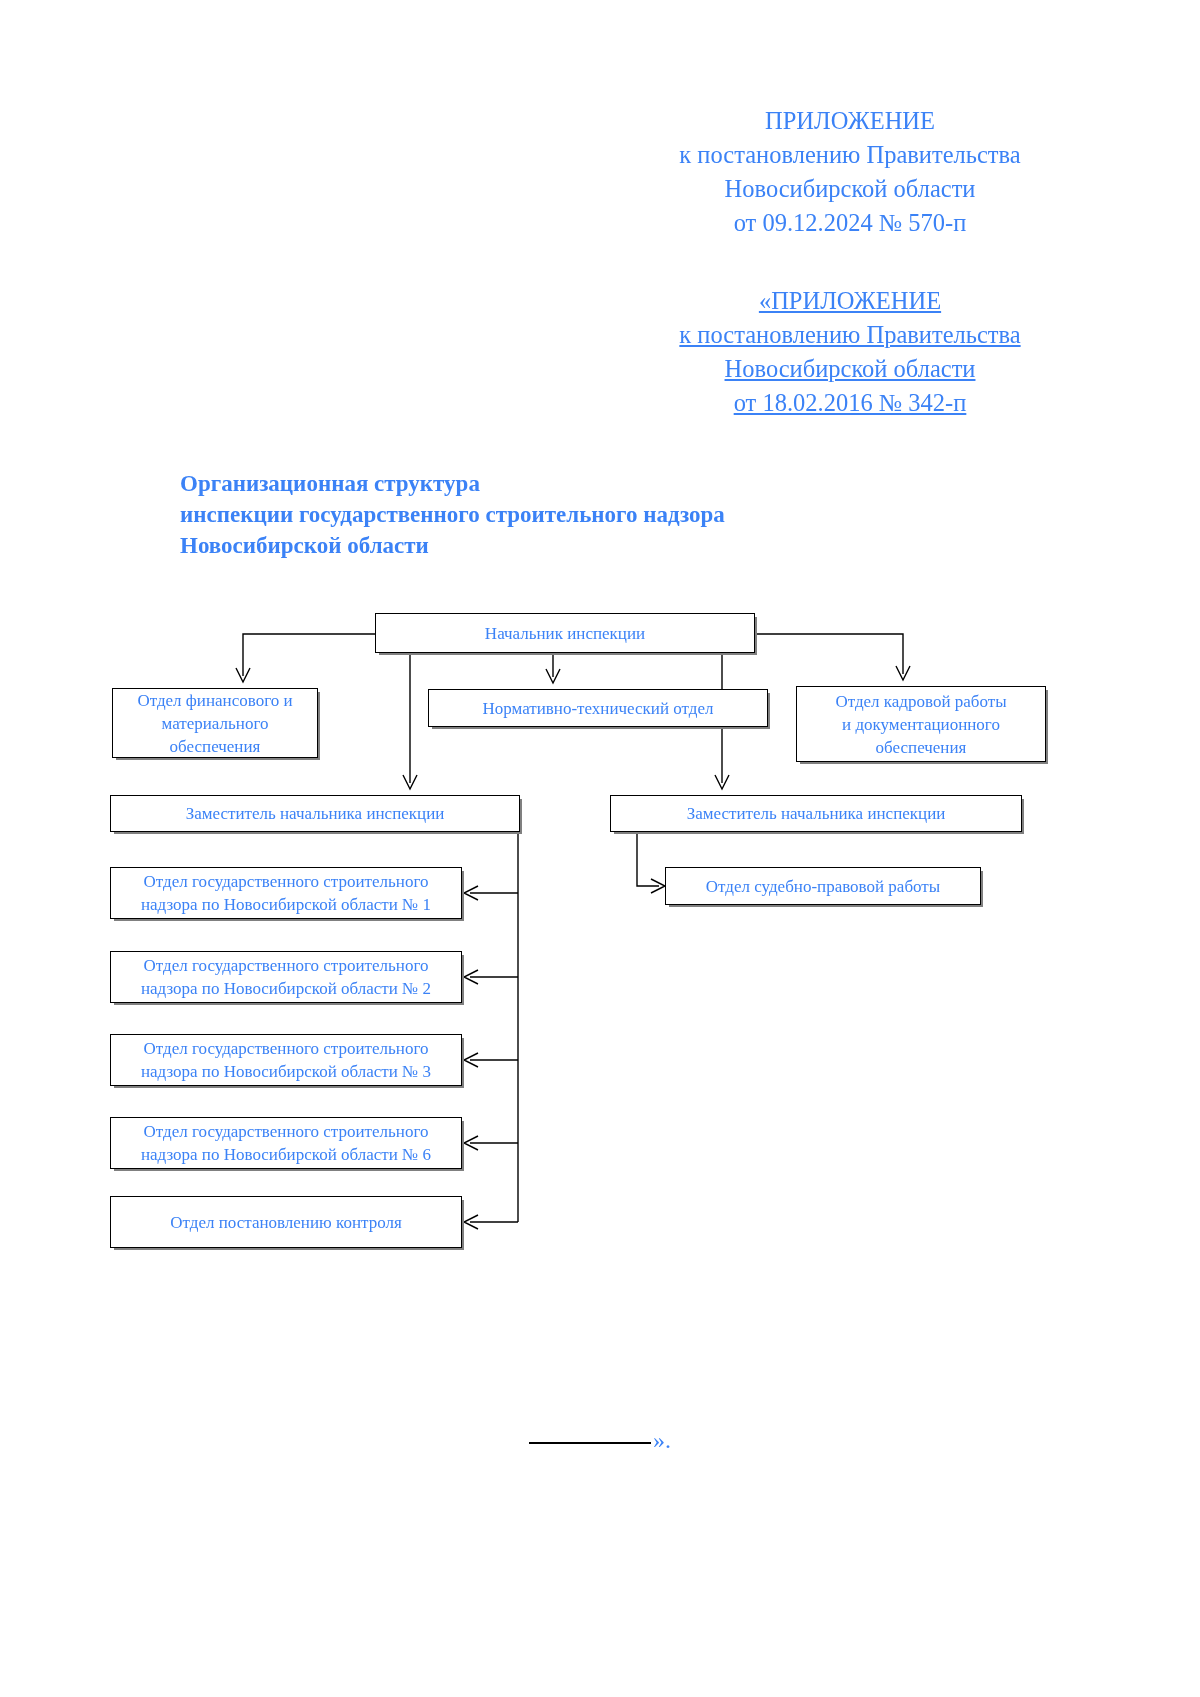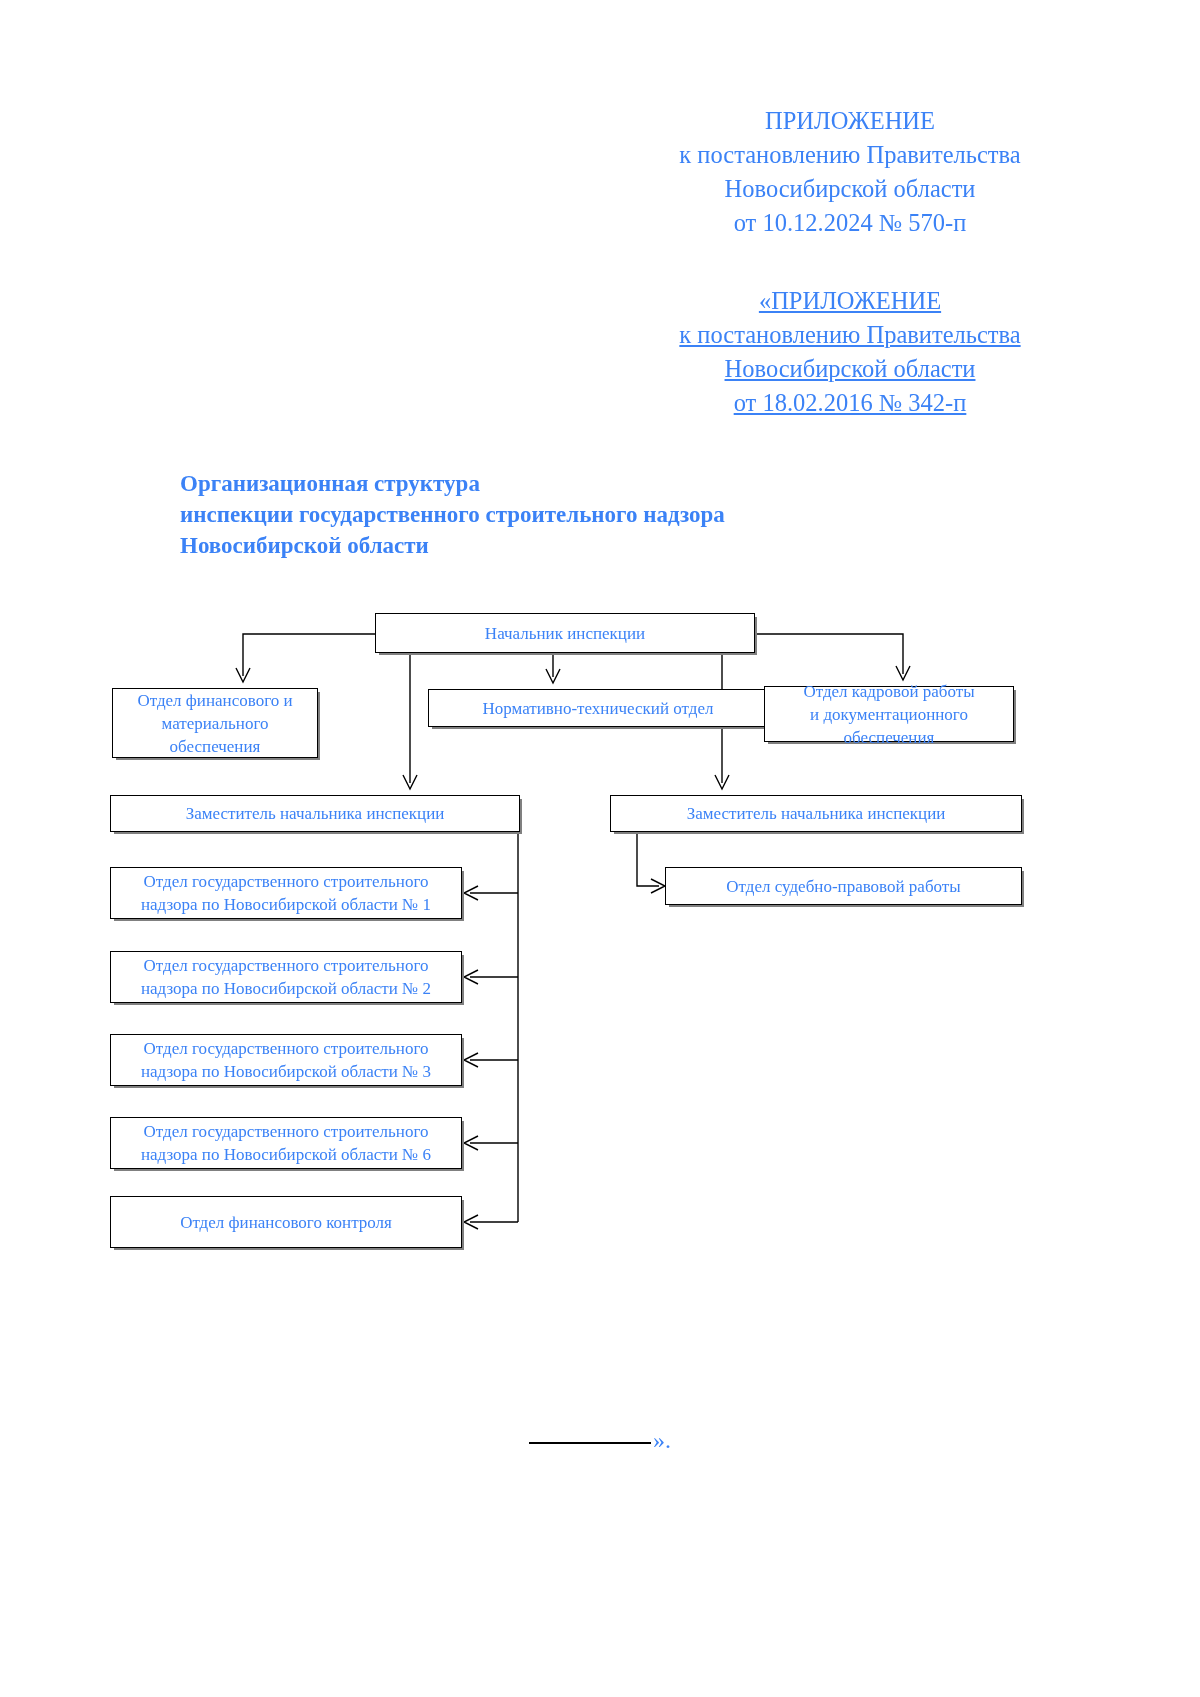--- a/index.html
+++ b/index.html
@@ -76,24 +76,24 @@
   .node.shadow {
     box-shadow: 3px 3px 0 -1px #808080;
   }
   .node .txt { display: block; width: 100%; }
   .node .txt .ln { display: block; }
 
   
   #node-chief        { left: 375px; top: 613px; width: 380px; height: 40px; }
   #node-finance      { left: 112px; top: 688px; width: 206px; height: 70px; }
   #node-normative    { left: 428px; top: 689px; width: 340px; height: 38px; }
-  #node-hr           { left: 764px; top: 686px; width: 250px; height: 56px; }
+  #node-hr           { left: 796px; top: 686px; width: 250px; height: 76px; }
   #node-deputy-left  { left: 110px; top: 795px; width: 410px; height: 37px; }
   #node-deputy-right { left: 610px; top: 795px; width: 412px; height: 37px; }
-  #node-legal        { left: 665px; top: 867px; width: 357px; height: 38px; }
+  #node-legal        { left: 665px; top: 867px; width: 316px; height: 38px; }
   #node-dep-1        { left: 110px; top: 867px; width: 352px; height: 52px; }
   #node-dep-2        { left: 110px; top: 951px; width: 352px; height: 52px; }
   #node-dep-3        { left: 110px; top: 1034px; width: 352px; height: 52px; }
   #node-dep-4        { left: 110px; top: 1117px; width: 352px; height: 52px; }
   #node-techcontrol  { left: 110px; top: 1196px; width: 352px; height: 52px; }
 
   
   .footer-mark {
     position: absolute;
     left: 440px;
@@ -114,21 +114,21 @@
 </style>
 </head>
 <body>
 
 <div class="page">
 
   <div class="appendix-block" id="appendix-1">
     <span class="ln">ПРИЛОЖЕНИЕ</span>
     <span class="ln">к постановлению Правительства</span>
     <span class="ln">Новосибирской области</span>
-    <span class="ln">от 10.12.2024  № 570-п</span>
+    <span class="ln">от 09.12.2024  № 570-п</span>
   </div>
 
   <div class="appendix-block" id="appendix-2">
     <span class="ln">«ПРИЛОЖЕНИЕ</span>
     <span class="ln">к постановлению Правительства</span>
     <span class="ln">Новосибирской области</span>
     <span class="ln">от 18.02.2016 № 342-п</span>
   </div>
 
   <div class="doc-title">
@@ -240,21 +240,21 @@
     </div>
 
     <div class="node shadow" id="node-dep-4">
       <span class="txt">
         <span class="ln">Отдел государственного строительного</span>
         <span class="ln">надзора по Новосибирской области № 6</span>
       </span>
     </div>
 
     <div class="node shadow" id="node-techcontrol">
-      <span class="txt">Отдел финансового контроля</span>
+      <span class="txt">Отдел постановлению контроля</span>
     </div>
 
     <div class="node shadow" id="node-legal">
       <span class="txt">Отдел судебно-правовой работы</span>
     </div>
 
   </div>
 
   <div class="footer-mark">
     <span class="footer-rule"></span><span>».</span>

